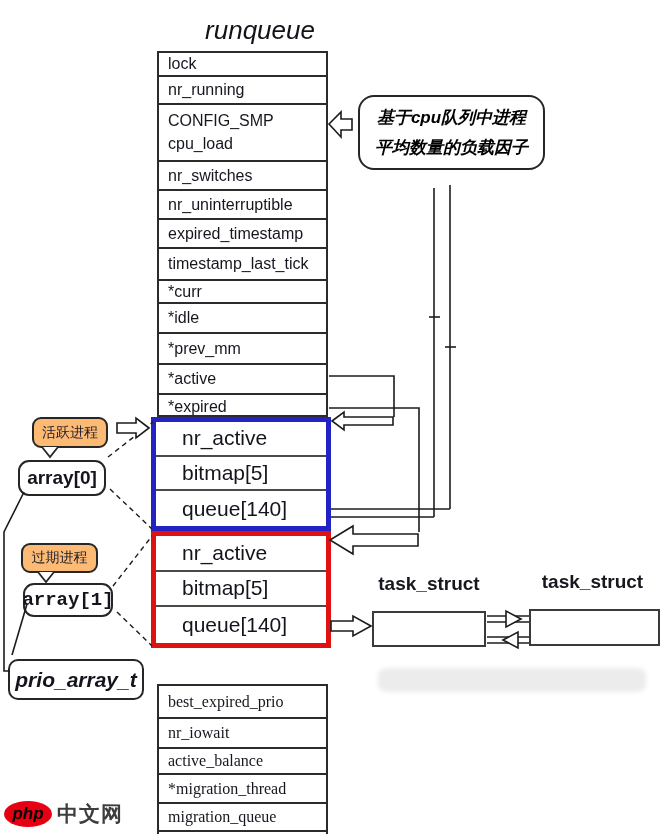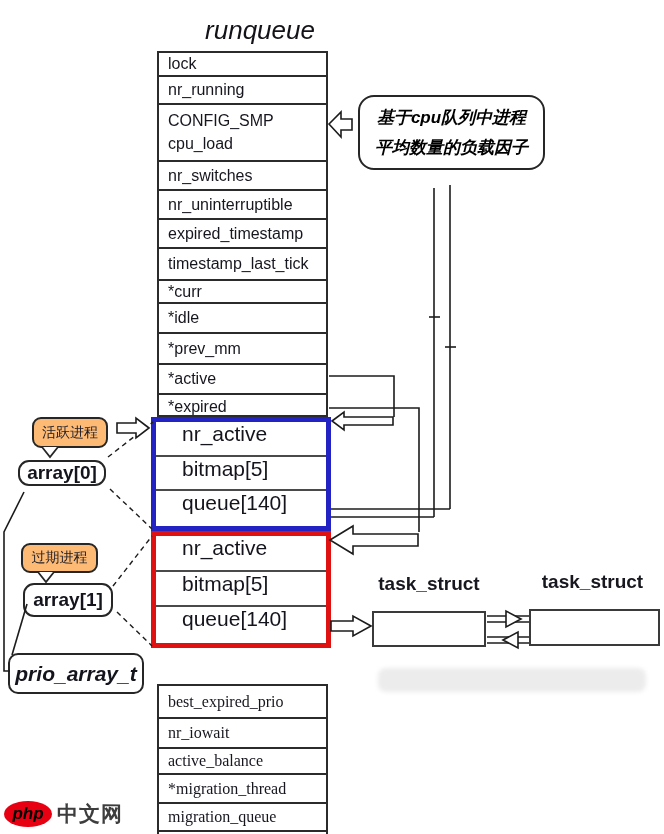--- a/index.html
+++ b/index.html
@@ -19,36 +19,36 @@
   .smpcell{
     border-bottom:2px solid #2b2b2b;display:flex;flex-direction:column;
     justify-content:space-around;align-items:flex-start;
     padding:4px 0 4px 9px;font-size:16px;color:#16161f;box-sizing:border-box;
   }
   
   .prio{display:grid;grid-template-rows:1fr 1fr 1fr;background:#fff;z-index:3;}
   .prio.blue{border:5px solid #2323c4;}
   .prio.red{border:5px solid #e01111;}
   .prow{
-    border-bottom:2px solid #4a4a4a;display:flex;align-items:flex-start;
+    border-bottom:2px solid #4a4a4a;display:flex;align-items:center;
     padding-left:26px;font-size:21px;color:#14141d;box-sizing:border-box;
   }
   .prow:last-child{border-bottom:none;}
   
   .bubble{
     border:2px solid #262626;border-radius:9px;background:#fdba74;z-index:4;
     display:flex;align-items:center;justify-content:center;
     font-size:14px;color:#1d1d28;
   }
   .pill{
     border:2px solid #262626;border-radius:11px;background:#fff;z-index:4;
     display:flex;align-items:center;justify-content:center;
     font-weight:bold;font-size:19px;color:#14141d;
   }
-  .pill.it{font-style:italic;font-size:21px;border-radius:10px;}
+  .pill.it{font-style:italic;font-size:21px;border-radius:10px;margin-top:6px;}
   
   .callout{
     border:2px solid #262626;border-radius:16px;background:#fff;z-index:4;
     display:flex;flex-direction:column;justify-content:space-around;
     padding:5px 4px;text-align:center;
     font-weight:bold;font-style:italic;font-size:17px;color:#000000;
   }
   
   .tslabel{font-weight:bold;font-size:19px;color:#17171f;text-align:center;z-index:2;}
   .tsbox{border:2px solid #3a3a3a;background:#fff;z-index:2;}
@@ -199,27 +199,27 @@
   </div>
 
   <div class="abs callout" style="left:358px;top:95px;width:187px;height:75px;">
     <span>基于cpu队列中进程</span>
     <span>平均数量的负载因子</span>
   </div>
 
   <div class="abs bubble" style="left:32px;top:417px;width:76px;height:31px;">
     <span>活跃进程</span>
   </div>
-  <div class="abs pill" style="left:18px;top:460px;width:88px;height:26px;align-items:center;">
+  <div class="abs pill" style="left:18px;top:460px;width:88px;height:36px;align-items:center;">
     <span>array[0]</span>
   </div>
   <div class="abs bubble" style="left:21px;top:543px;width:77px;height:30px;">
     <span>过期进程</span>
   </div>
-  <div class="abs pill" style="left:23px;top:583px;width:90px;height:34px;">
+  <div class="abs pill" style="left:23px;top:583px;width:90px;height:34px;font-family:Liberation Mono, monospace;">
     <span>array[1]</span>
   </div>
   <div class="abs pill it" style="left:8px;top:653px;width:136px;height:41px;">
     <span>prio_array_t</span>
   </div>
 
   <div class="abs tslabel" style="left:370px;top:573px;width:118px;">task_struct</div>
   <div class="abs tslabel" style="left:525px;top:571px;width:135px;">task_struct</div>
   <div class="abs tsbox" style="left:372px;top:611px;width:114px;height:36px;"></div>
   <div class="abs tsbox" style="left:529px;top:609px;width:131px;height:37px;"></div>

